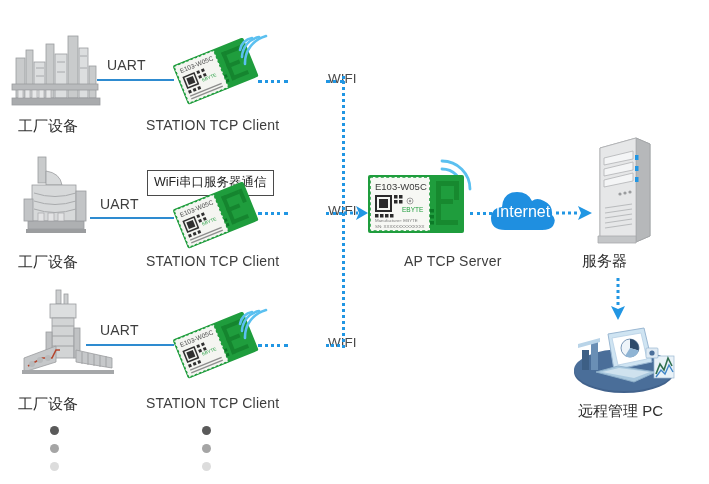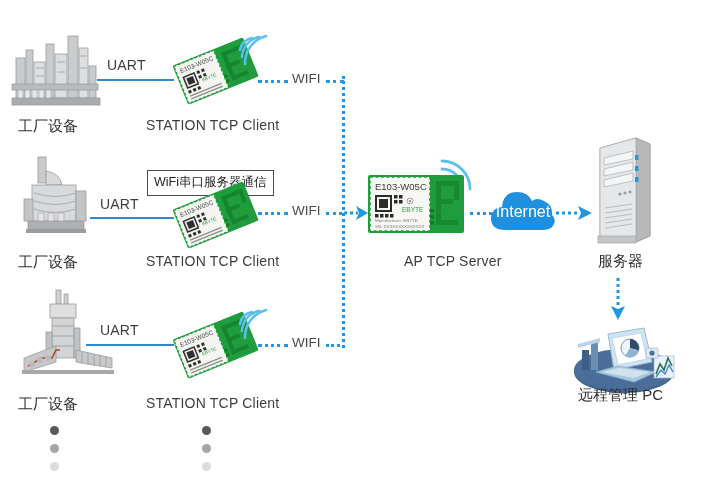--- a/index.html
+++ b/index.html
@@ -1,21 +1,21 @@
 <!DOCTYPE html>
 <html><head>
 <meta charset="utf-8">
 <style>
   html,body{margin:0;padding:0;background:#ffffff;}
   body{width:709px;height:484px;position:relative;overflow:hidden;
        font-family:"Liberation Sans","DejaVu Sans",sans-serif;color:#3c3c3c;}
   .abs{position:absolute;}
   .lbl{font-size:14px;color:#3d3d3d;white-space:nowrap;letter-spacing:0.2px;}
   .lbl-cn{font-size:15px;color:#2f2f2f;white-space:nowrap;}
-  .lbl-link{font-size:13.5px;color:#4a4a4a;white-space:nowrap;}
+  .lbl-link{font-size:13.5px;color:#4a4a4a;white-space:nowrap;margin-left:36px;}
   .uart-line{height:2px;background:#2e8bd0;}
   .dotline{height:0;border-top:3px dotted #2196e3;}
   .vtrunk{width:0;border-left:3px dotted #2196e3;}
   .boxlabel{border:1px solid #4a4a4a;background:#fff;font-size:12.5px;
             color:#222;padding:3px 6px 4px 6px;white-space:nowrap;}
   .dot{border-radius:50%;position:absolute;}
   svg{display:block;overflow:visible;}
   .cloudtext{font-size:16px;fill:#ffffff;font-family:"Liberation Sans",sans-serif;}
 </style>
 </head>
@@ -358,21 +358,21 @@
     <g stroke="#b9bbbd" stroke-width="1.1" fill="none">
       <line x1="13" y1="72" x2="40" y2="68"></line>
       <line x1="13" y1="77" x2="40" y2="73"></line>
       <line x1="13" y1="82" x2="40" y2="78"></line>
       <line x1="13" y1="87" x2="40" y2="83"></line>
       <line x1="13" y1="92" x2="40" y2="88"></line>
     </g>
     <path d="M6 100 L44 100 L44 107 L6 107 z" fill="#c4c6c8" stroke="#a8aaac" stroke-width="0.8"></path>
   </svg>
 </div>
-<div class="abs lbl-cn" style="left:598px;top:252px;">服务器</div>
+<div class="abs lbl-cn" style="left:582px;top:252px;">服务器</div>
 
 <div class="abs" style="left:608px;top:278px;">
   <svg width="20" height="44" viewBox="0 0 20 44">
     <path d="M10 0 L10 30" stroke="#2196e3" stroke-width="3" stroke-dasharray="3 3"></path>
     <path d="M3 28 L10 42 L17 28 L10 31 z" fill="#2196e3"></path>
   </svg>
 </div>
 
 <div class="abs" style="left:568px;top:320px;">
   <svg width="112" height="76" viewBox="0 0 112 76">
@@ -398,21 +398,21 @@
       <rect x="86" y="36" width="20" height="22" fill="#e9f2f8" stroke="#9ab7d2" stroke-width="0.7"></rect>
       <polyline points="88,54 92,44 96,50 100,38 104,46" fill="none" stroke="#2f6f4f" stroke-width="1.6"></polyline>
       <polyline points="88,57 93,50 97,54 101,45 105,52" fill="none" stroke="#3f86c7" stroke-width="1.4"></polyline>
     </g>
     <g>
       <rect x="78" y="28" width="12" height="10" rx="1" fill="#dfeaf3" stroke="#9ab7d2" stroke-width="0.7"></rect>
       <circle cx="84" cy="33" r="2.6" fill="#4a6e99"></circle>
     </g>
   </svg>
 </div>
-<div class="abs lbl-cn" style="left:578px;top:386px;">远程管理 PC</div>
+<div class="abs lbl-cn" style="left:578px;top:402px;">远程管理 PC</div>
 
 <div class="abs" style="left:50px;top:426px;width:14px;height:52px;">
   <span class="dot" style="left:0;top:0;width:9px;height:9px;background:#5a5a5a;"></span>
   <span class="dot" style="left:0;top:18px;width:9px;height:9px;background:#a5a5a5;"></span>
   <span class="dot" style="left:0;top:36px;width:9px;height:9px;background:#dcdcdc;"></span>
 </div>
 <div class="abs" style="left:202px;top:426px;width:14px;height:52px;">
   <span class="dot" style="left:0;top:0;width:9px;height:9px;background:#5a5a5a;"></span>
   <span class="dot" style="left:0;top:18px;width:9px;height:9px;background:#a5a5a5;"></span>
   <span class="dot" style="left:0;top:36px;width:9px;height:9px;background:#dcdcdc;"></span>

